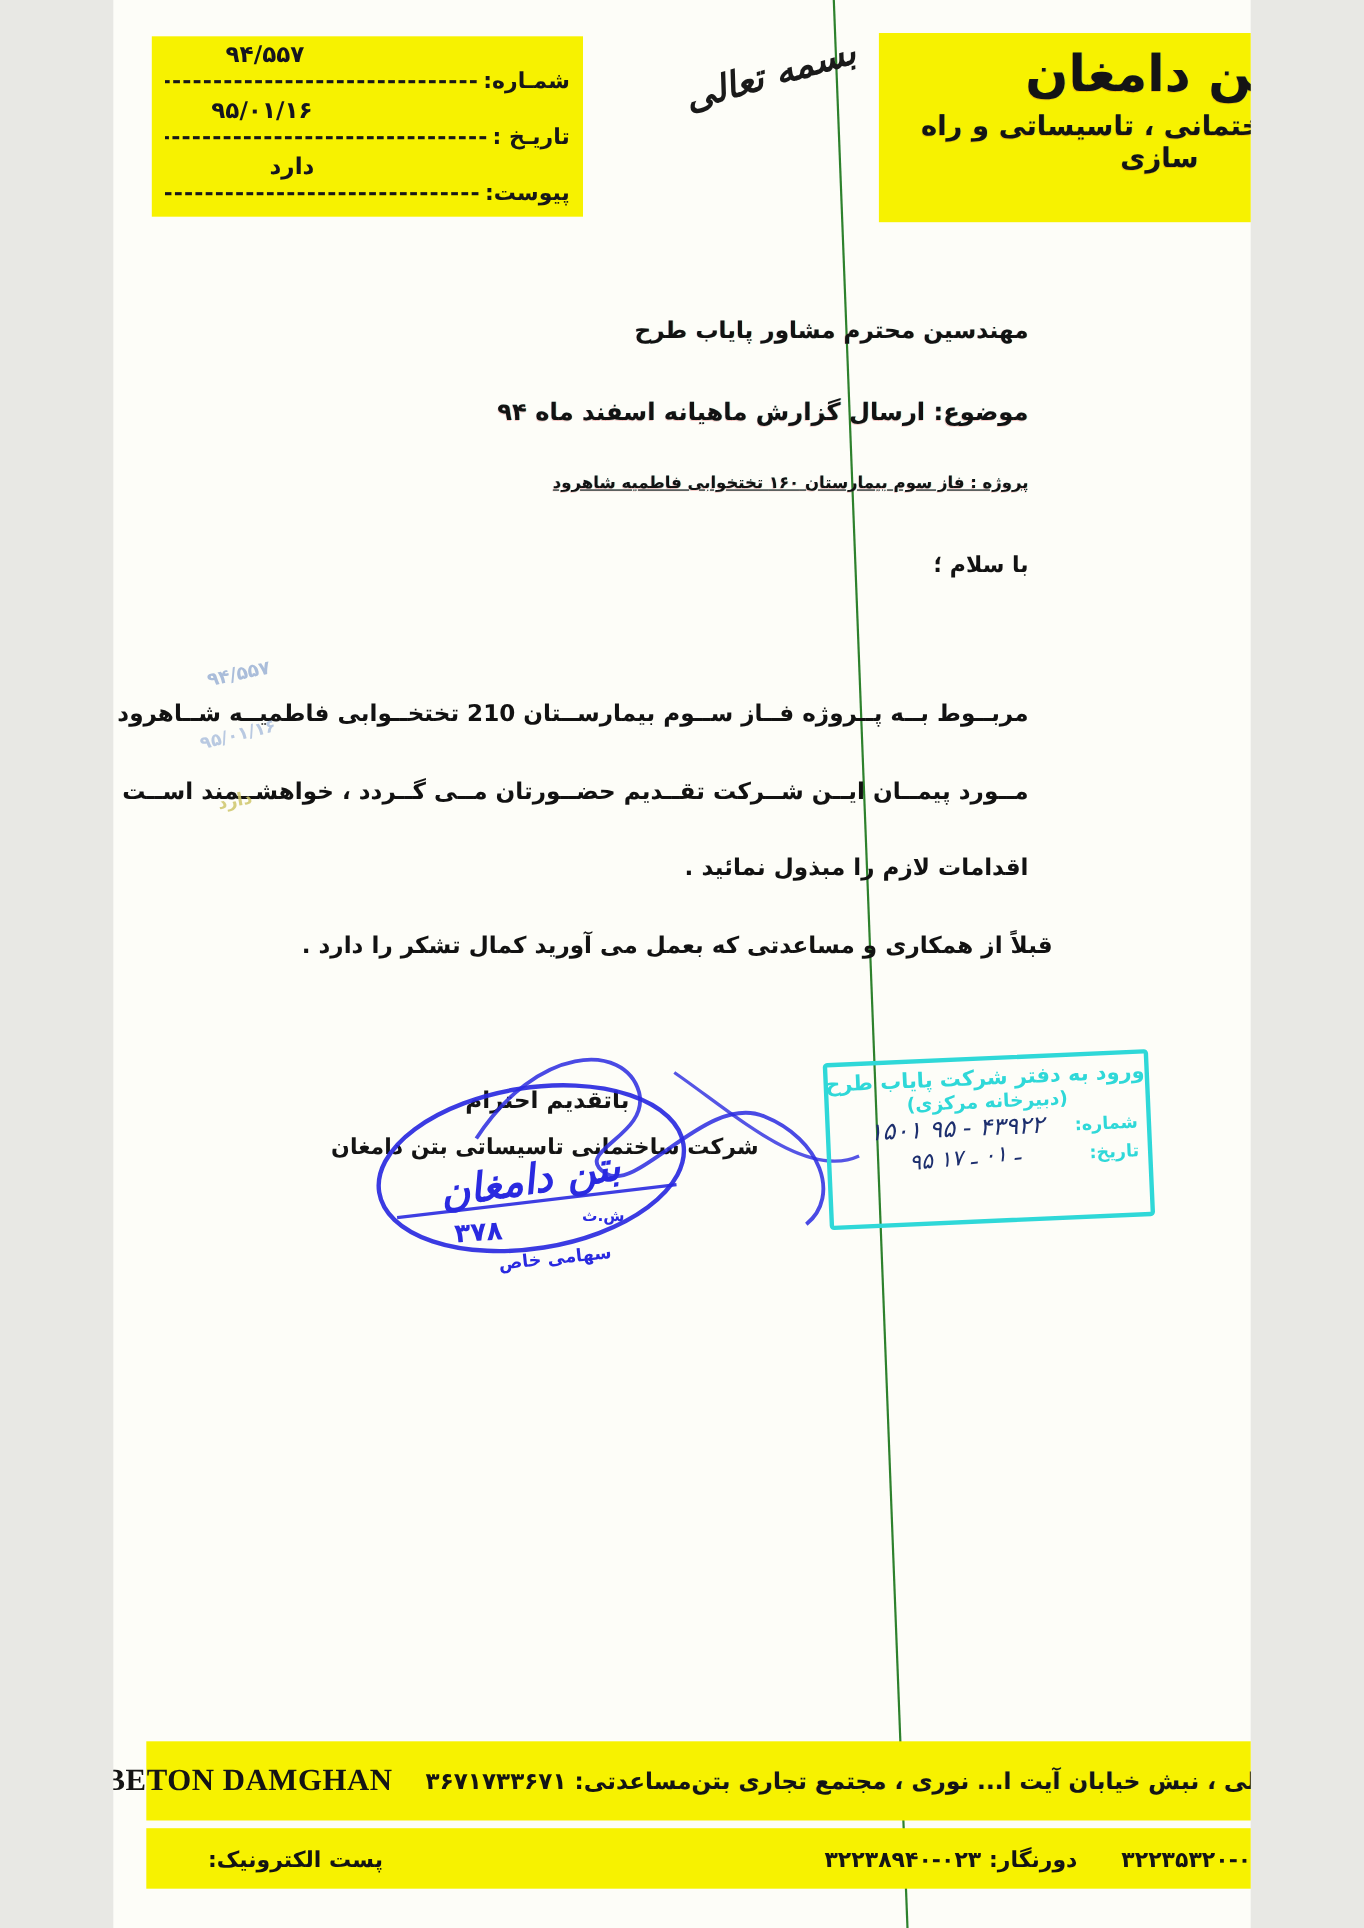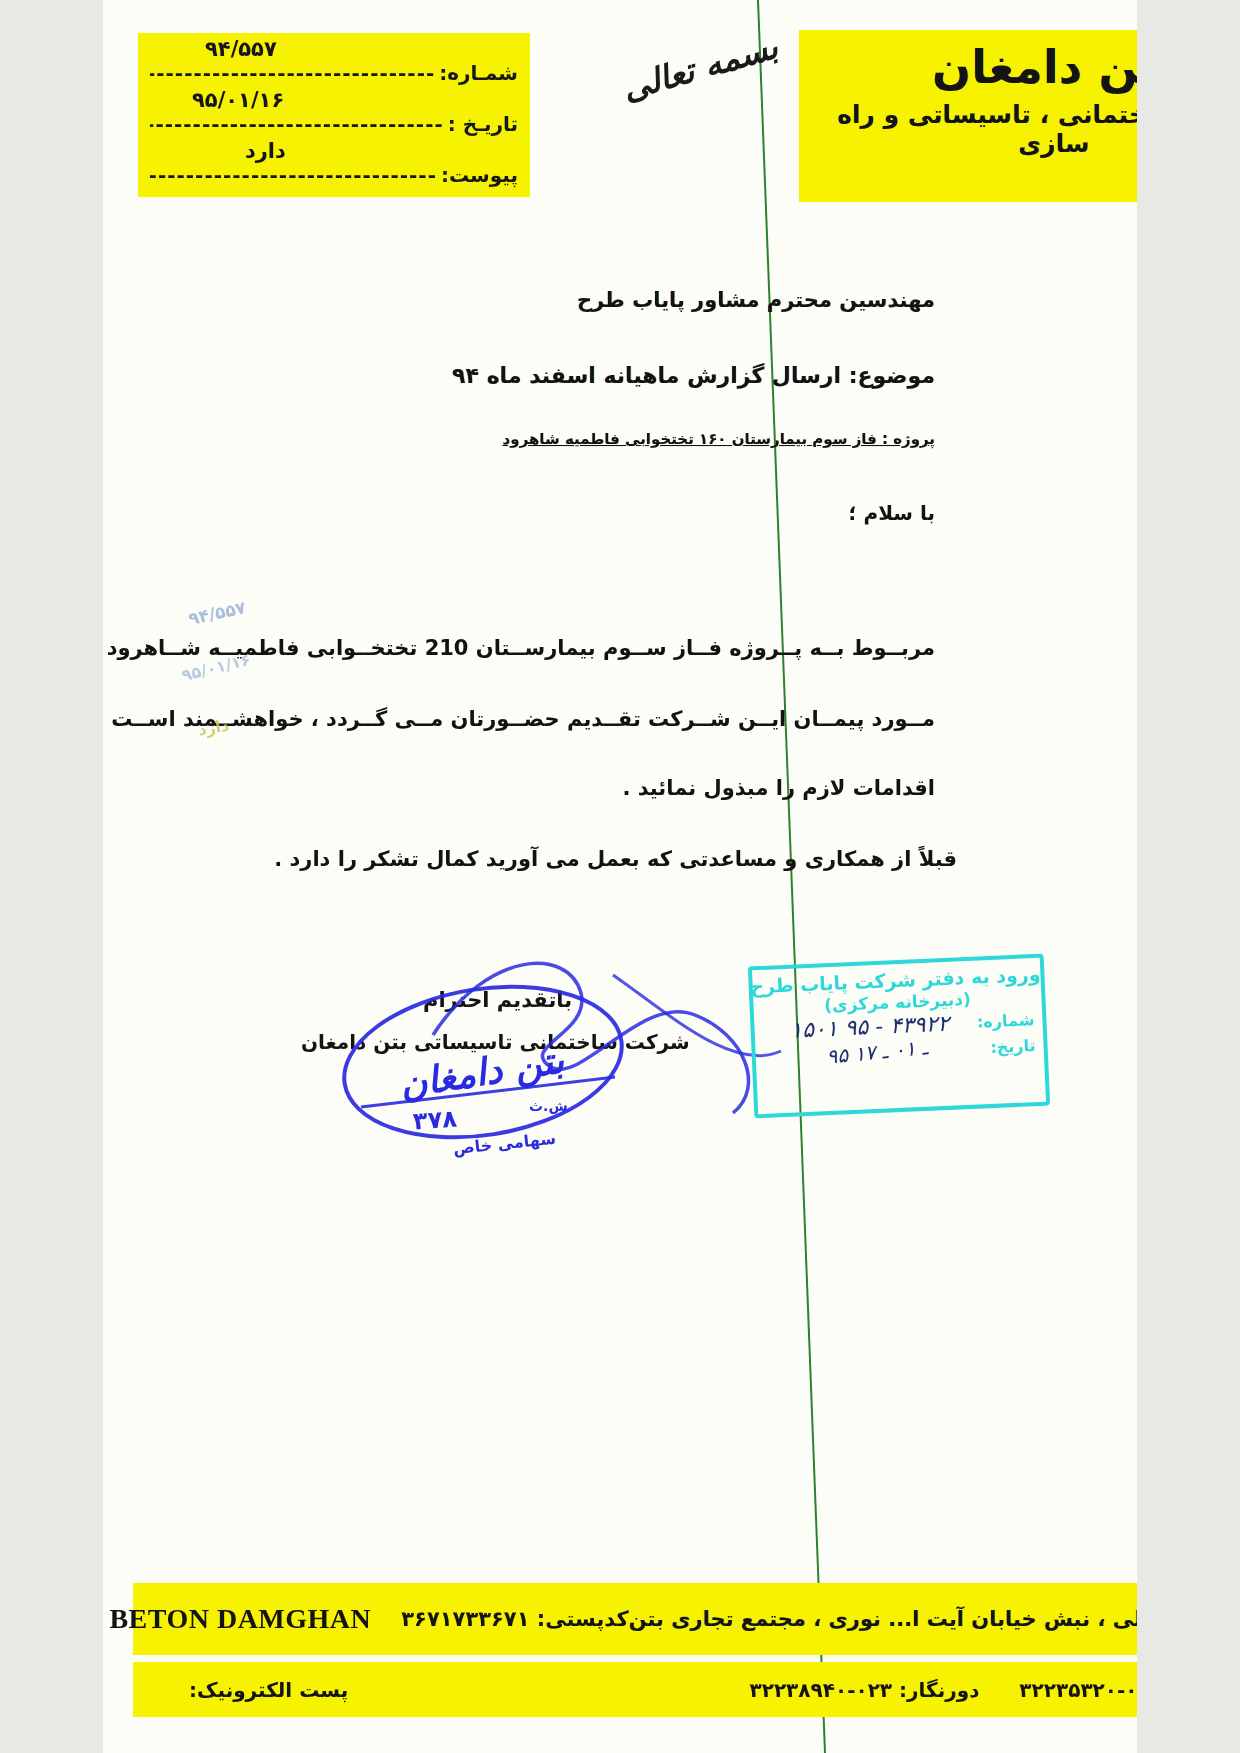--- a/index.html
+++ b/index.html
@@ -183,21 +183,21 @@
     </div>
     <div class="rs-row">
       <span class="rs-label">تاریخ:</span>
       <span class="rs-value date">۹۵ ـ ۰۱ ـ ۱۷</span>
     </div>
   </div>
 
   <div class="abs bar bar1">
     <div class="f-address rtl print">دامغان: بلوار شمالی ، نبش خیابان آیت ا... نوری ، مجتمع تجاری بتن</div>
     <div class="f-postal rtl">
-      <span>کدپستی:</span>
+      <span>مساعدتی:</span>
       <span>۳۶۷۱۷۳۳۶۷۱</span>
     </div>
     <div class="f-latin">BETON DAMGHAN</div>
   </div>
 
   <div class="abs bar bar2">
     <div class="f-phones rtl">
       <span>تلفن:</span>
       <span>۰۲۳-۳۲۲۳۵۳۲۰</span>
       <span class="gap"></span>

